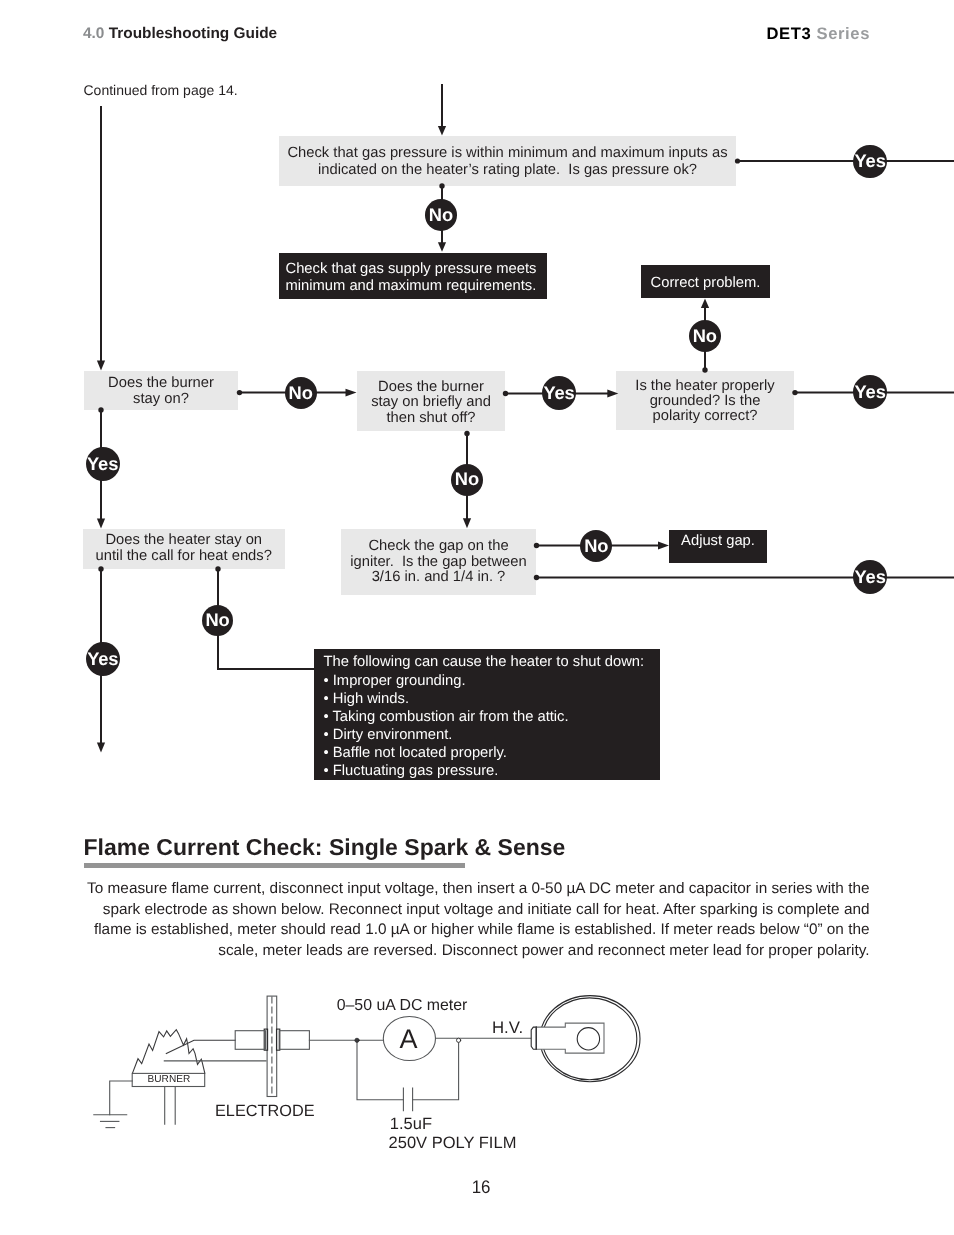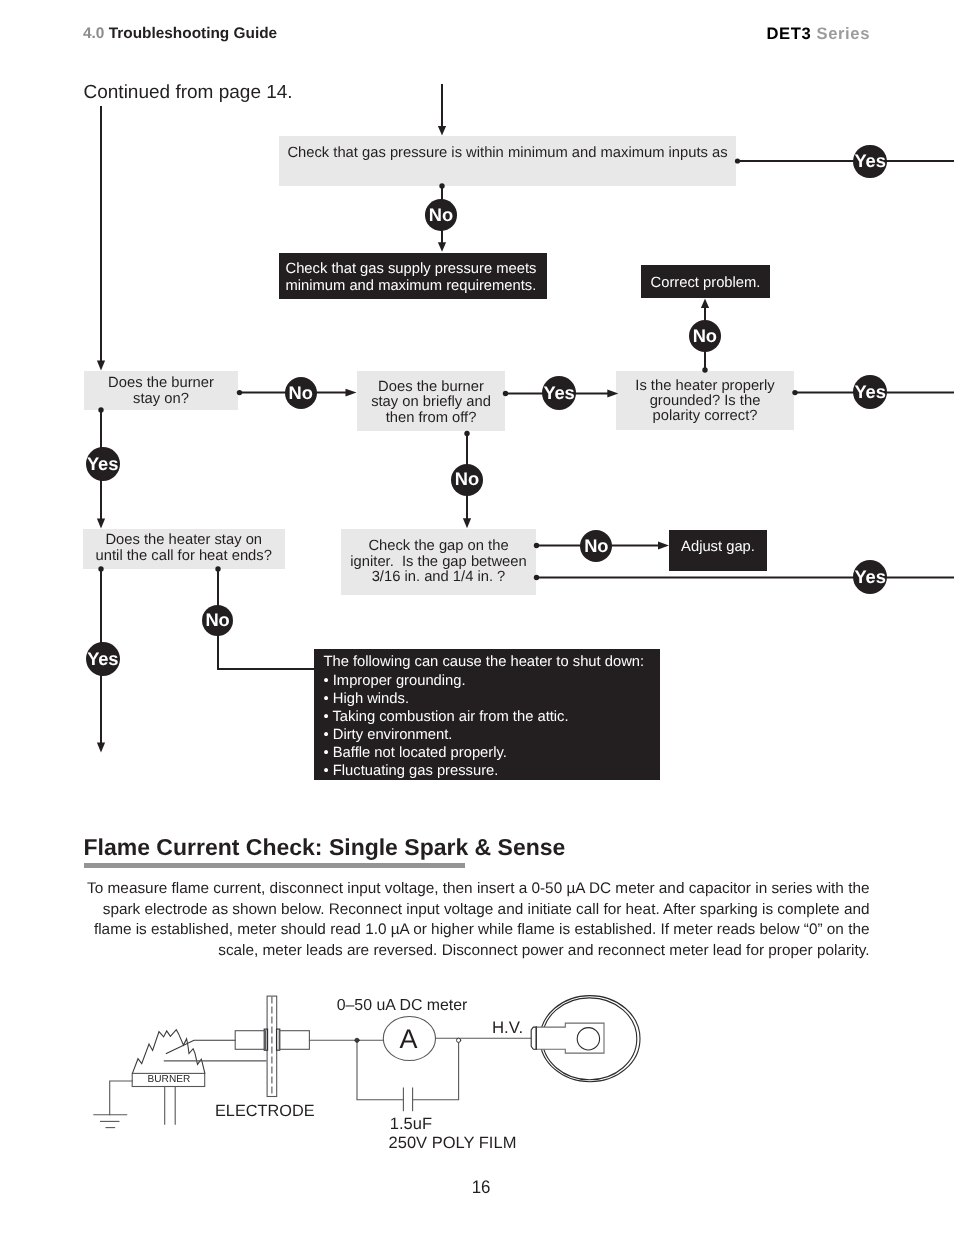--- a/index.html
+++ b/index.html
@@ -9,21 +9,21 @@
   .page{position:absolute;inset:0;width:954px;height:1235px;}
 
   
   .hdr-left{position:absolute;left:83px;top:24.5px;font-size:15.4px;font-weight:bold;
             letter-spacing:0;white-space:nowrap;color:#231f20;}
   .hdr-left .num{color:#8a8c8e;}
   .hdr-right{position:absolute;left:766.5px;top:23.5px;font-size:16.6px;font-weight:bold;
              white-space:nowrap;color:#000;letter-spacing:0.6px;}
   .hdr-right .suffix{color:#9a9c9e;}
 
-  .continued{position:absolute;left:83.5px;top:82px;font-size:19px;color:#231f20;white-space:nowrap;}
+  .continued{position:absolute;left:83.5px;top:82px;font-size:14px;color:#231f20;white-space:nowrap;}
 
   
   #flow{position:absolute;left:0;top:0;width:954px;height:820px;}
   #flow-lines{position:absolute;left:0;top:0;z-index:3;}
   .fbox{position:absolute;box-sizing:border-box;display:flex;flex-direction:column;
         align-items:center;justify-content:flex-start;text-align:center;
         font-size:14.75px;line-height:16px;padding:0 6px;}
   .fbox.light{background:#e8e8e8;color:#231f20;}
   .fbox.dark{background:#231f20;color:#fdfdfd;}
   .fbox.lt{align-items:flex-start;text-align:left;}
@@ -111,60 +111,61 @@
         <polygon stroke="none" points="101,752.5 96.9,742.5 105.1,742.5"></polygon>
 
         <circle stroke="none" cx="218" cy="569" r="2.7"></circle>
         <path d="M218 569 V 668.9 H 323" fill="none"></path>
         <polygon stroke="none" points="331.6,668.9 320.8,665 320.8,672.8"></polygon>
       </g>
     </svg>
 
     <div class="fbox light" style="left:279px;top:136px;width:457px;height:49.5px;line-height:17px;padding-top:9.2px;">
       <div class="fline">Check that gas pressure is within minimum and maximum inputs as</div>
+      <div class="fline">indicated on the heater’s rating plate.  Is gas pressure ok?</div>
     </div>
 
     <div class="fbox dark lt" style="left:279px;top:253.3px;width:268px;height:46px;line-height:16.7px;padding-top:8.1px;padding-left:6.5px;">
       <div class="fline">Check that gas supply pressure meets</div>
       <div class="fline">minimum and maximum requirements.</div>
     </div>
 
     <div class="fbox dark" style="left:641px;top:265px;width:129px;height:33px;line-height:16px;padding-top:10px;">
       <div class="fline">Correct problem.</div>
     </div>
 
     <div class="fbox light" style="left:84px;top:370.5px;width:154px;height:39px;line-height:16px;padding-top:4.3px;">
       <div class="fline">Does the burner</div>
       <div class="fline">stay on?</div>
     </div>
 
     <div class="fbox light" style="left:357px;top:370.5px;width:148px;height:60.5px;line-height:15.35px;padding-top:9.5px;">
       <div class="fline">Does the burner</div>
       <div class="fline">stay on briefly and</div>
-      <div class="fline">then from off?</div>
+      <div class="fline">then shut off?</div>
     </div>
 
     <div class="fbox light" style="left:616px;top:370.5px;width:178px;height:59.5px;line-height:15.1px;padding-top:8px;">
       <div class="fline">Is the heater properly</div>
       <div class="fline">grounded? Is the</div>
       <div class="fline">polarity correct?</div>
     </div>
 
     <div class="fbox light" style="left:82.5px;top:528.5px;width:202.5px;height:40px;line-height:16px;padding-top:3.9px;">
       <div class="fline">Does the heater stay on</div>
       <div class="fline">until the call for heat ends?</div>
     </div>
 
     <div class="fbox light" style="left:341px;top:528.5px;width:195px;height:66px;line-height:15.8px;padding-top:10.25px;">
       <div class="fline">Check the gap on the</div>
       <div class="fline">igniter.  Is the gap between</div>
       <div class="fline">3/16 in. and 1/4 in. ?</div>
     </div>
 
-    <div class="fbox dark" style="left:669px;top:530px;width:98px;height:41px;line-height:16px;padding-top:9px;">
+    <div class="fbox dark" style="left:669px;top:530px;width:98px;height:33px;line-height:16px;padding-top:3px;">
       <div class="fline">Adjust gap.</div>
     </div>
 
     <div class="fbox dark lt topalign" style="left:314px;top:648.8px;width:346px;height:131.2px;padding-left:9.5px;padding-top:4.7px;line-height:18.1px;">
       <div class="fline">The following can cause the heater to shut down:</div>
       <div class="fline">• Improper grounding.</div>
       <div class="fline">• High winds.</div>
       <div class="fline">• Taking combustion air from the attic.</div>
       <div class="fline">• Dirty environment.</div>
       <div class="fline">• Baffle not located properly.</div>

